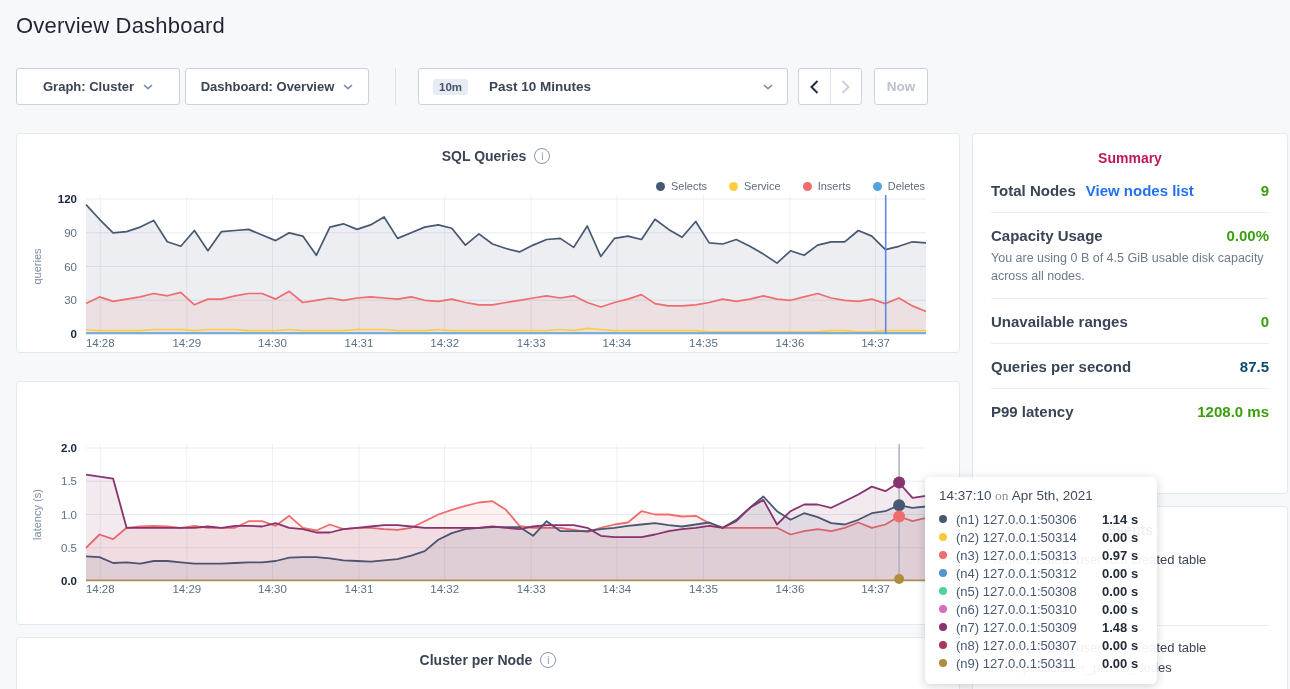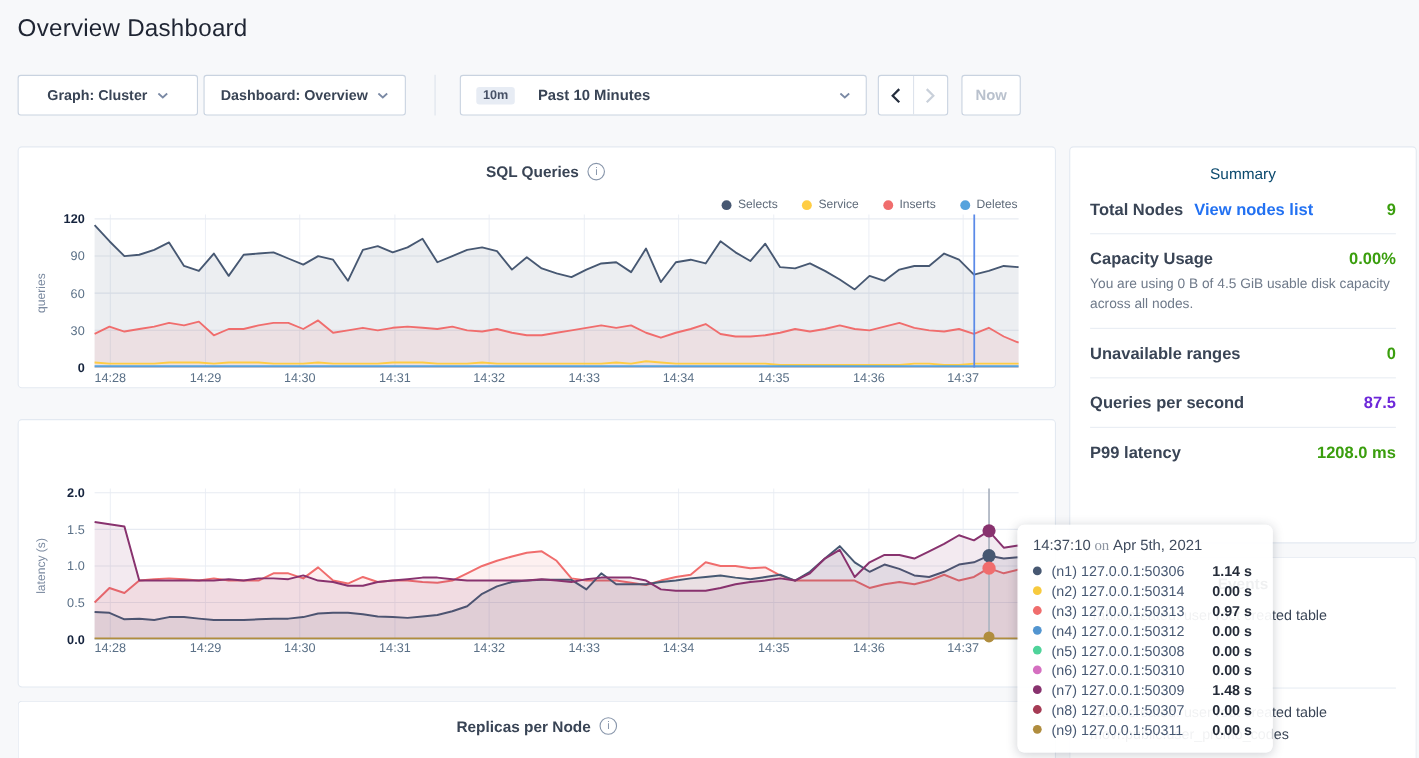--- a/index.html
+++ b/index.html
@@ -63,21 +63,21 @@
   }
   .info-icon::after { content:"i"; }
   .legend {
     position:absolute; right:34px; top:46px;
     display:flex; gap:22px; align-items:center;
   }
   .legend-item { display:flex; align-items:center; gap:6px; font-size:11px; color:#5f6b7a; cursor:pointer; }
   .legend-dot { width:9px; height:9px; border-radius:50%; }
   .chart-svg { position:absolute; left:0; top:52px; }
   
-  .sum-title { text-align:center; font-size:14px; font-weight:400; color:#0c4a6e; padding:16px 0 2px; }
+  .sum-title { text-align:center; font-size:14px; font-weight:700; color:#be185d; padding:16px 0 2px; }
   .sum-body { padding:0 18px; }
   .sum-row { padding:14px 0 13px; border-bottom:1px solid #e8edf3; }
   .sum-row:last-child { border-bottom:none; }
   .sum-line { display:flex; align-items:baseline; gap:10px; }
   .sum-label { font-size:15px; font-weight:700; color:#394455; }
   .sum-link { font-size:15px; font-weight:700; cursor:pointer; }
   .sum-value { margin-left:auto; font-size:15px; font-weight:700; }
   .sum-desc { margin-top:5px; font-size:12.5px; line-height:1.45; color:#6f7a8a; }
   
   .ev-title { text-align:center; font-size:14px; font-weight:700; color:#242b38; padding:15px 0 12px; }
@@ -250,21 +250,21 @@
       <line x1="882.12" y1="10" x2="882.12" y2="147" stroke="#aeb6c2" stroke-width="1.6"></line>
       <circle cx="882.12" cy="48.58" r="6" fill="#88326e"></circle>
       <circle cx="882.12" cy="71.19000000000001" r="6" fill="#475872"></circle>
       <circle cx="882.12" cy="82.495" r="6" fill="#f06d6d"></circle>
       <circle cx="882.12" cy="145.005" r="5" fill="#b08d3e"></circle>
     </svg>
 </div>
 
 <div class="panel panel-rep">
   <div class="chart-title-row">
-    <span>Replicas per Node</span>
+    <span>Cluster per Node</span>
     <span class="info-icon"></span>
   </div>
 </div>
 
 <div class="panel panel-sum">
   <div class="sum-title">Summary</div>
   <div class="sum-body">
       <div class="sum-row">
         <div class="sum-line">
           <span class="sum-label">Total Nodes</span>
@@ -281,21 +281,21 @@
       </div>
       <div class="sum-row">
         <div class="sum-line">
           <span class="sum-label">Unavailable ranges</span>
           <span class="sum-value" style="color: rgb(58, 158, 13);">0</span>
         </div>
       </div>
       <div class="sum-row">
         <div class="sum-line">
           <span class="sum-label">Queries per second</span>
-          <span class="sum-value" style="color: #6d28d9; text-align: right;">87.5</span>
+          <span class="sum-value" style="color: #0c4a6e; text-align: right;">87.5</span>
         </div>
       </div>
       <div class="sum-row">
         <div class="sum-line">
           <span class="sum-label">P99 latency</span>
           <span class="sum-value" style="color: rgb(58, 158, 13);">1208.0 ms</span>
         </div>
       </div>
     </div>
 </div>

